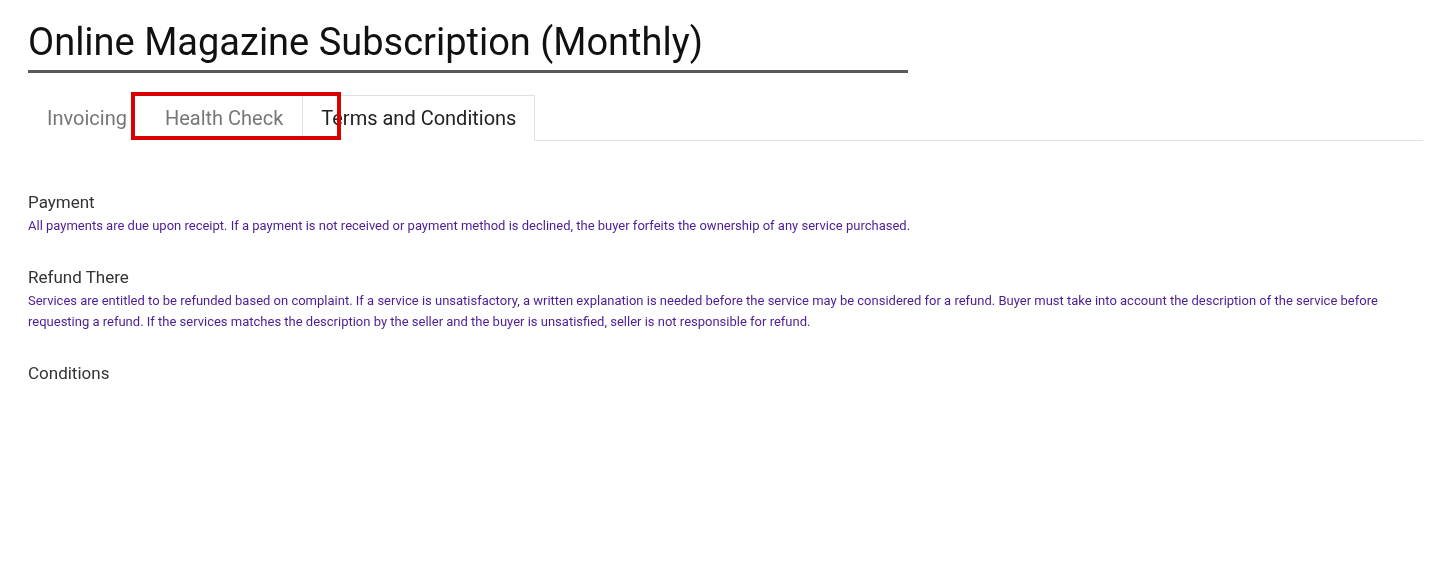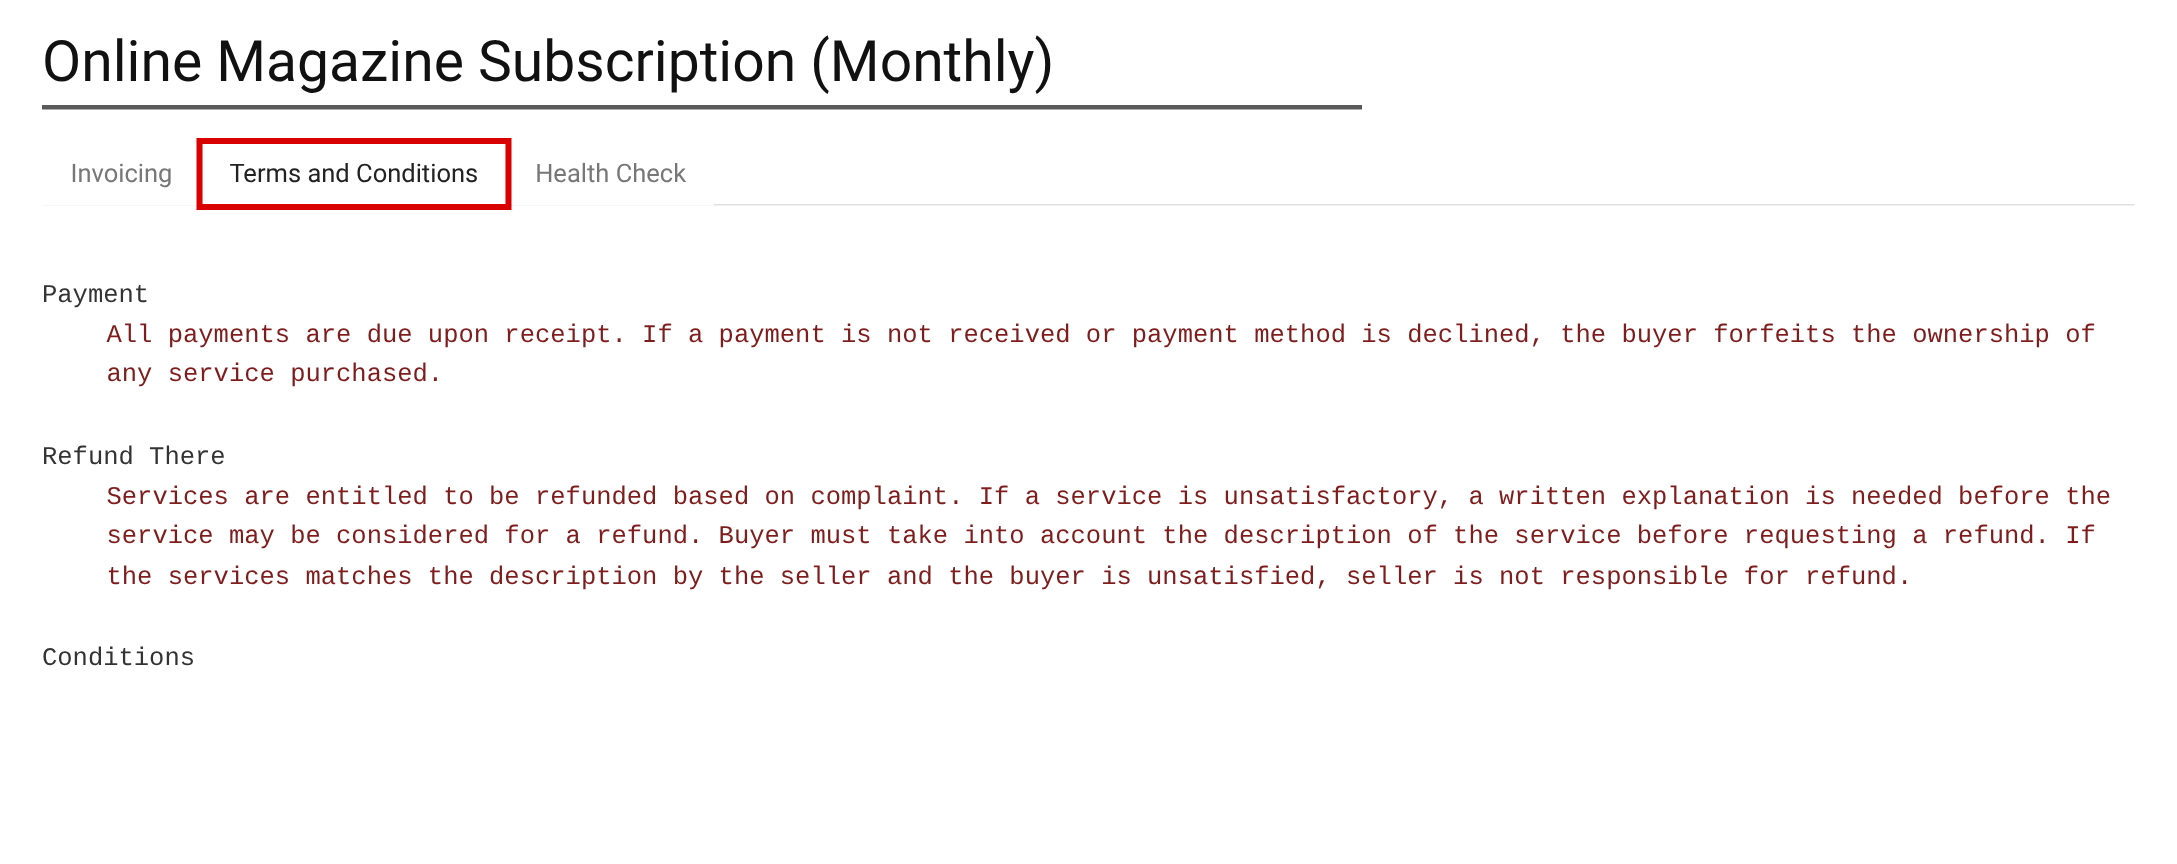--- a/index.html
+++ b/index.html
@@ -28,21 +28,21 @@
       line-height: 1.2;
     }
     .tabs {
       display: flex;
       border-bottom: 1px solid #e0e0e0;
       width: 100%;
       position: relative;
     }
     .tab {
       padding: 10px 18px;
-      font-size: 17px;
+      font-size: 20px;
       color: #777;
       cursor: pointer;
       border: 1px solid #e0e0e0;
       border-bottom: none;
       background: #fff;
       margin-right: 0;
       margin-bottom: -1px;
       position: relative;
     }
     .tab.inactive {
@@ -55,49 +55,47 @@
       border-bottom: 1px solid #fff;
     }
     .tab-highlight {
       position: absolute;
       border: 4px solid #d90000;
       pointer-events: none;
       z-index: 5;
     }
     .content {
       padding: 48px 0 0 0;
-      font-family: Liberation Mono, monospace;
     }
     .section {
       margin-bottom: 28px;
       line-height: 1.55;
     }
     .section-title {
       font-size: 17px;
       color: #333;
       font-weight: 400;
       margin-bottom: 1px;
     }
     .section-body {
-      font-size: 17px;
-      color: #7f1d1d;
+      font-size: 13px;
+      color: #4c1d95;
       font-weight: 400;
-      margin-left: 43px;
     }
   </style>
 </head>
 <body>
 
 <div class="page">
   <h1 class="page-title">Online Magazine Subscription (Monthly)</h1>
 
   <div class="tabs">
     <div class="tab inactive">Invoicing</div>
+    <div class="tab inactive">Health Check</div>
     <div class="tab active" id="tab-terms">Terms and Conditions</div>
-    <div class="tab inactive">Health Check</div>
     <div class="tab-highlight" id="highlight-box" style="left: 103px; top: -3px; width: 210px; height: 48px;"></div>
   </div>
 
   <div class="content">
     <div class="section">
       <div class="section-title">Payment</div>
       <div class="section-body">All payments are due upon receipt. If a payment is not received or payment method is declined, the buyer forfeits the ownership of any service purchased.</div>
     </div>
 
     <div class="section">

